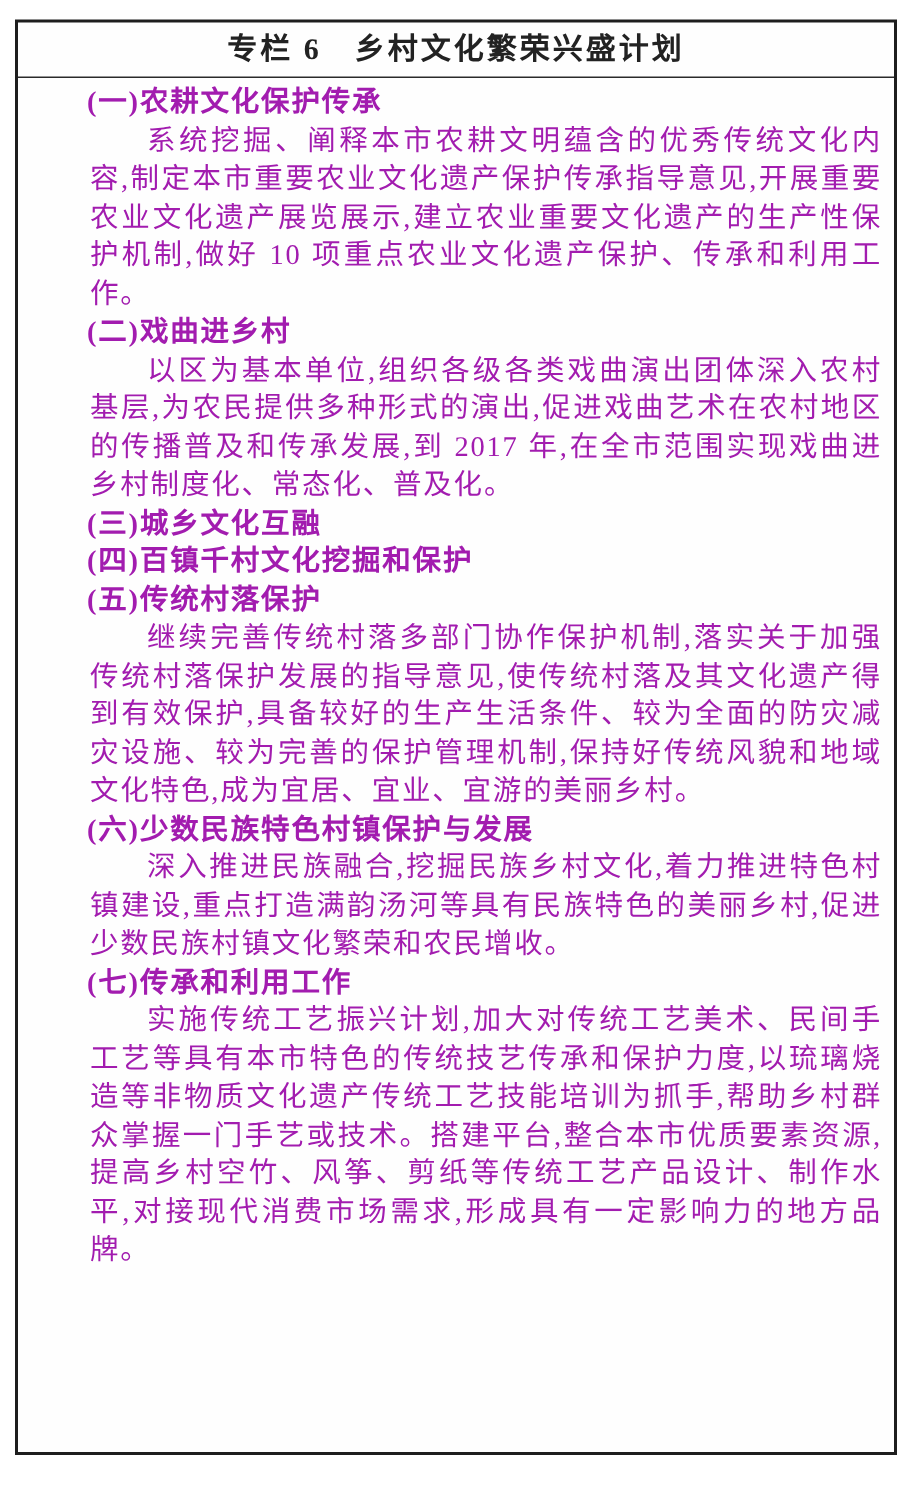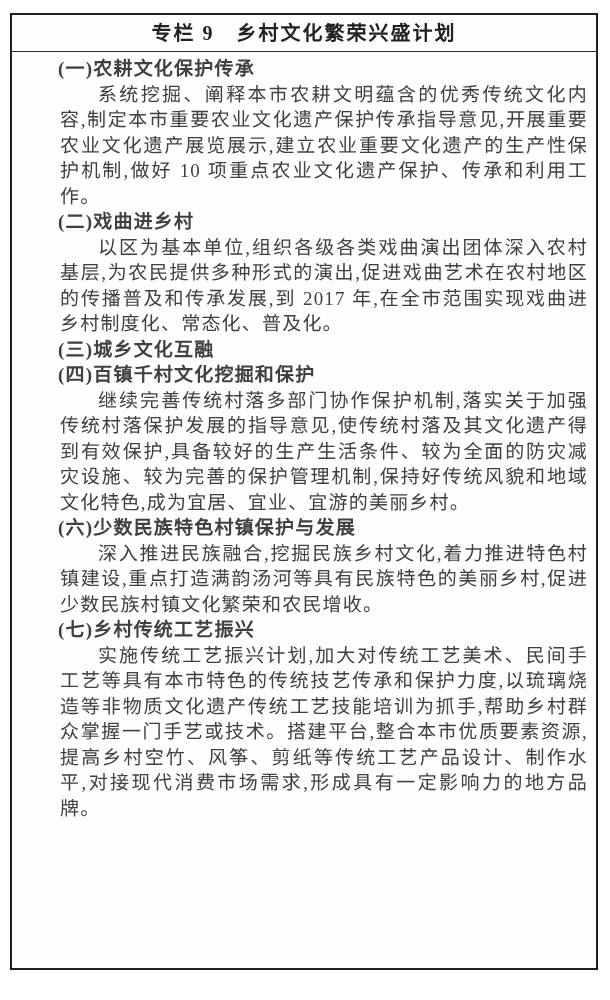--- a/index.html
+++ b/index.html
@@ -38,52 +38,53 @@
   .box-body {
     padding: 4px 8px 0 8px;
   }
   .section-heading,
   .section-paragraph {
     margin: 0;
     font-size: 19px;
     line-height: 25.5px;
     text-indent: 2em;
     letter-spacing: 1.2px;
-    color: #404040;
+    color: #a21caf;
   }
   .section-heading {
     font-weight: bold;
     text-align: left;
   }
   .section-paragraph {
     text-align: justify;
     text-justify: inter-ideograph;
     word-break: break-all;
     margin-left: 40px;
   }
 </style>
 </head>
 <body>
 
 <div class="callout-box">
-  <div class="box-title">专栏 9　乡村文化繁荣兴盛计划</div>
+  <div class="box-title">专栏 6　乡村文化繁荣兴盛计划</div>
   <div class="box-body">
 
     <p class="section-heading">(一)农耕文化保护传承</p>
     <p class="section-paragraph">系统挖掘、阐释本市农耕文明蕴含的优秀传统文化内容,制定本市重要农业文化遗产保护传承指导意见,开展重要农业文化遗产展览展示,建立农业重要文化遗产的生产性保护机制,做好 10 项重点农业文化遗产保护、传承和利用工作。</p>
 
     <p class="section-heading">(二)戏曲进乡村</p>
     <p class="section-paragraph">以区为基本单位,组织各级各类戏曲演出团体深入农村基层,为农民提供多种形式的演出,促进戏曲艺术在农村地区的传播普及和传承发展,到 2017 年,在全市范围实现戏曲进乡村制度化、常态化、普及化。</p>
 
     <p class="section-heading">(三)城乡文化互融</p>
 
     <p class="section-heading">(四)百镇千村文化挖掘和保护</p>
 
+    <p class="section-heading">(五)传统村落保护</p>
     <p class="section-paragraph">继续完善传统村落多部门协作保护机制,落实关于加强传统村落保护发展的指导意见,使传统村落及其文化遗产得到有效保护,具备较好的生产生活条件、较为全面的防灾减灾设施、较为完善的保护管理机制,保持好传统风貌和地域文化特色,成为宜居、宜业、宜游的美丽乡村。</p>
 
     <p class="section-heading">(六)少数民族特色村镇保护与发展</p>
     <p class="section-paragraph">深入推进民族融合,挖掘民族乡村文化,着力推进特色村镇建设,重点打造满韵汤河等具有民族特色的美丽乡村,促进少数民族村镇文化繁荣和农民增收。</p>
 
-    <p class="section-heading">(七)乡村传统工艺振兴</p>
+    <p class="section-heading">(七)传承和利用工作</p>
     <p class="section-paragraph">实施传统工艺振兴计划,加大对传统工艺美术、民间手工艺等具有本市特色的传统技艺传承和保护力度,以琉璃烧造等非物质文化遗产传统工艺技能培训为抓手,帮助乡村群众掌握一门手艺或技术。搭建平台,整合本市优质要素资源,提高乡村空竹、风筝、剪纸等传统工艺产品设计、制作水平,对接现代消费市场需求,形成具有一定影响力的地方品牌。</p>
 
   </div>
 </div>
 
 </body></html>

